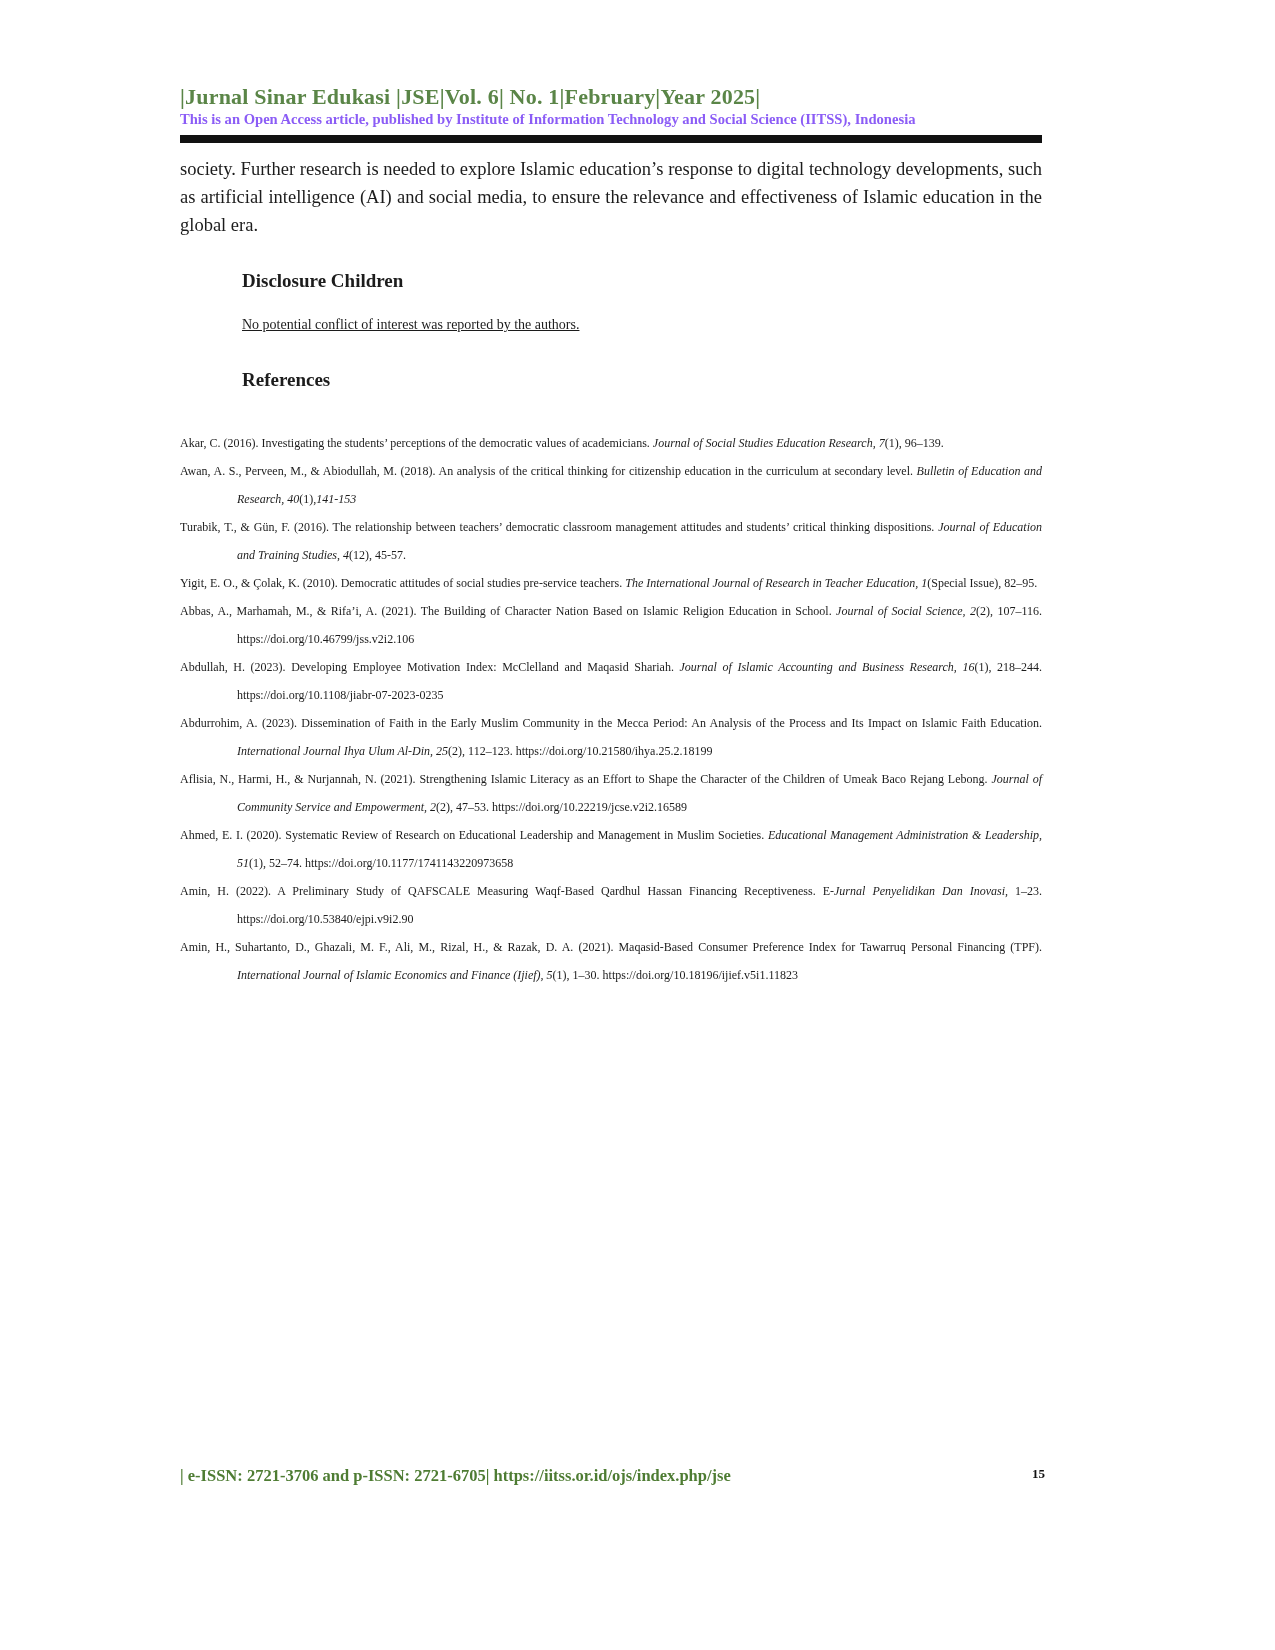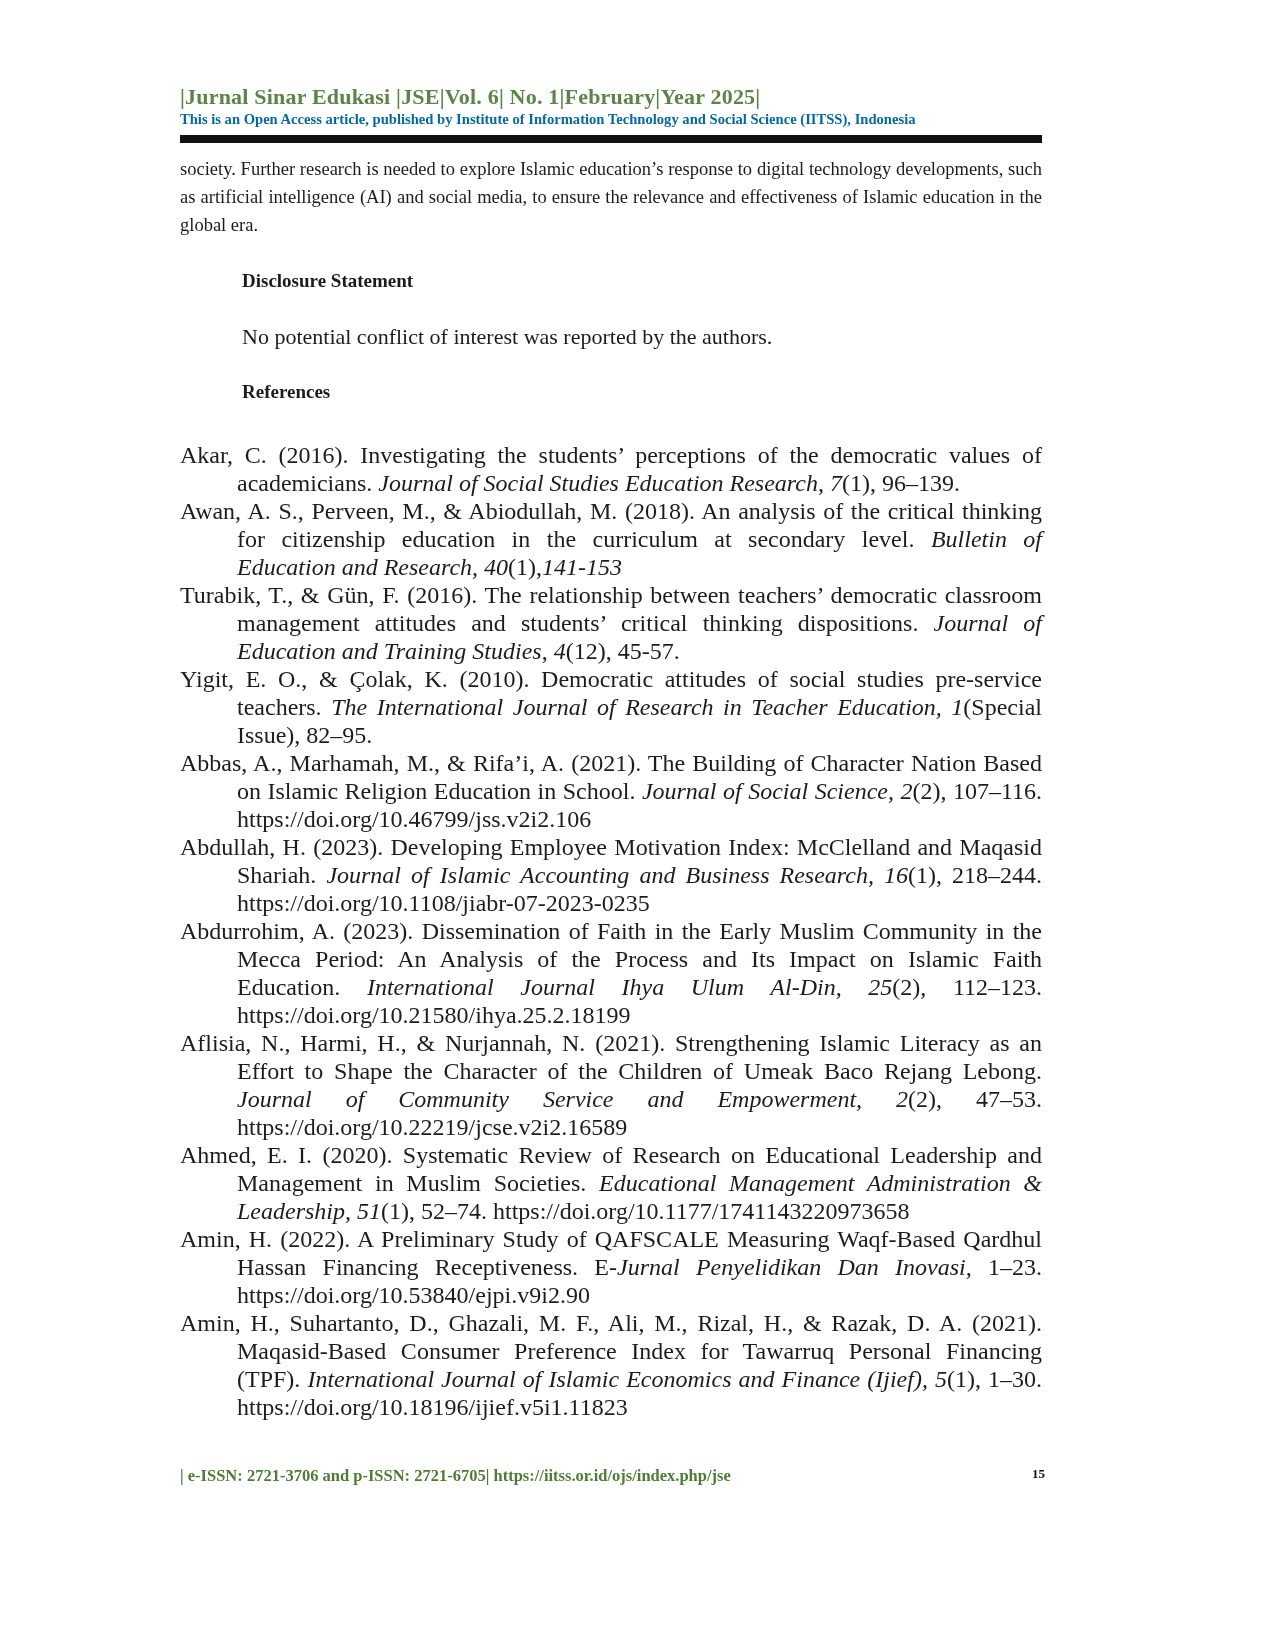--- a/index.html
+++ b/index.html
@@ -25,21 +25,21 @@
     font-weight: bold;
     font-size: 22px;
     line-height: 26px;
     letter-spacing: 0.2px;
     white-space: nowrap;
   }
   .open-access {
     font-weight: bold;
     font-size: 14.6px;
     line-height: 19px;
-    color: #0369a1;
+    color: #8b5cf6;
     white-space: nowrap;
   }
   .rule {
     width: 100%;
     height: 8px;
     background: var(--rule-color, #111111);
     margin-top: 6px;
   }
   .body-par {
     margin-top: 12px;
@@ -48,29 +48,30 @@
     text-align: justify;
   }
   .section-heading {
     margin-top: 28px;
     margin-left: 62px;
     font-size: 19px;
     font-weight: bold;
     line-height: 28px;
   }
   .indented-par {
-    margin-top: 28px;
+    margin-top: 16px;
     margin-left: 62px;
-    font-size: 22px;
+    font-size: 14px;
     line-height: 28px;
+    text-decoration: underline;
   }
   .heading-refs { margin-top: 27px; }
   .ref-list { margin-top: 35px; }
   .ref-entry {
-    font-size: 24px;
+    font-size: 12px;
     line-height: 28px;
     text-align: justify;
     padding-left: 57px;
     text-indent: -57px;
   }
   .ref-entry em { font-style: italic; }
   .footer-row {
     position: absolute;
     left: 180px; top: 1466px;
     width: 865px;
@@ -98,21 +99,21 @@
 
     <header>
       <div class="journal-title">|Jurnal Sinar Edukasi |JSE|Vol. 6| No. 1|February|Year 2025|</div>
       <div class="open-access">This is an Open Access article, published by Institute of Information Technology and Social Science (IITSS), Indonesia</div>
       <div class="rule"></div>
     </header>
 
     <main>
       <p class="body-par">society. Further research is needed to explore Islamic education’s response to digital technology developments, such as artificial intelligence (AI) and social media, to ensure the relevance and effectiveness of Islamic education in the global era.</p>
 
-      <h3 class="section-heading">Disclosure Statement</h3>
+      <h3 class="section-heading">Disclosure Children</h3>
 
       <p class="indented-par">No potential conflict of interest was reported by the authors.</p>
 
       <h3 class="section-heading heading-refs">References</h3>
 
       <div class="ref-list">
           <p class="ref-entry"><span>Akar, C. (2016). Investigating the students’ perceptions of the democratic values of academicians. </span><em>Journal of Social Studies Education Research, 7</em><span>(1), 96–139.</span></p>
           <p class="ref-entry"><span>Awan, A. S., Perveen, M., &amp; Abiodullah, M. (2018). An analysis of the critical thinking for citizenship education in the curriculum at secondary level. </span><em>Bulletin of Education and Research, 40</em><span>(1),</span><em>141-153</em></p>
           <p class="ref-entry"><span>Turabik, T., &amp; Gün, F. (2016). The relationship between teachers’ democratic classroom management attitudes and students’ critical thinking dispositions. </span><em>Journal of Education and Training Studies</em><span>, </span><em>4</em><span>(12), 45-57.</span></p>
           <p class="ref-entry"><span>Yigit, E. O., &amp; Çolak, K. (2010). Democratic attitudes of social studies pre-service teachers. </span><em>The International Journal of Research in Teacher Education, 1</em><span>(Special Issue), 82–95.</span></p>

